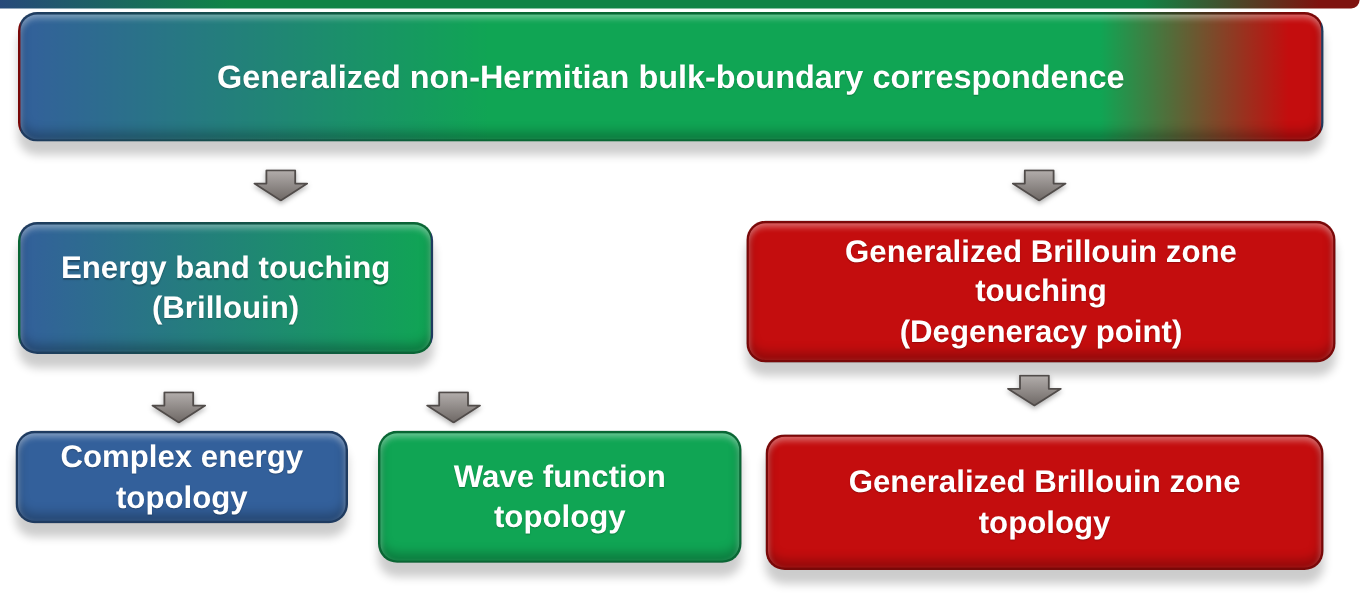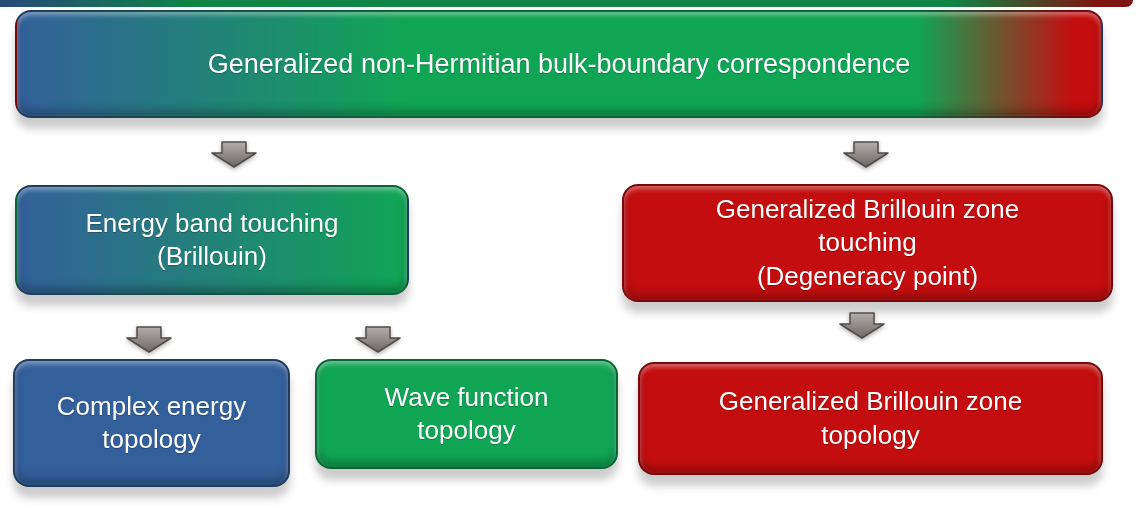--- a/index.html
+++ b/index.html
@@ -32,21 +32,21 @@
     position: absolute;
     box-sizing: border-box;
     border-radius: 16px;
     border: 2px solid rgba(0,0,0,0.38);
     display: flex;
     flex-direction: column;
     align-items: center;
     justify-content: center;
     text-align: center;
     color: var(--text, #fff);
-    font-weight: normal;
+    font-weight: bold;
     line-height: 1.27;
     box-shadow:
       0 11px 8px rgba(0,0,0,0.20),
       inset 0 3px 5px rgba(255,255,255,0.40),
       inset 0 -6px 9px rgba(0,0,0,0.26);
     text-shadow: 0 1px 1px rgba(0,0,0,0.25);
   }
   .ln { display: block; }
 
   .banner {
@@ -54,33 +54,33 @@
     width: 1088px; height: 108px;
     font-size: 27px;
     background: linear-gradient(90deg,
       var(--blue) 0%,
       var(--green) 36%,
       var(--green) 83%,
       var(--red) 97.5%);
   }
   .b-energy {
     left: 15px; top: 185px;
-    width: 394px; height: 110px;
+    width: 346px; height: 110px;
     font-size: 26px;
     background: linear-gradient(90deg, var(--blue) 0%, var(--green) 100%);
   }
   .b-gbz-touch {
     left: 622px; top: 184px;
     width: 491px; height: 118px;
     font-size: 26px;
     background: var(--red);
   }
   .b-complex {
     left: 13px; top: 359px;
-    width: 277px; height: 128px;
+    width: 277px; height: 77px;
     font-size: 26px;
     background: var(--blue);
   }
   .b-wave {
     left: 315px; top: 359px;
     width: 303px; height: 110px;
     font-size: 26px;
     background: var(--green);
     align-items: center;
   }

